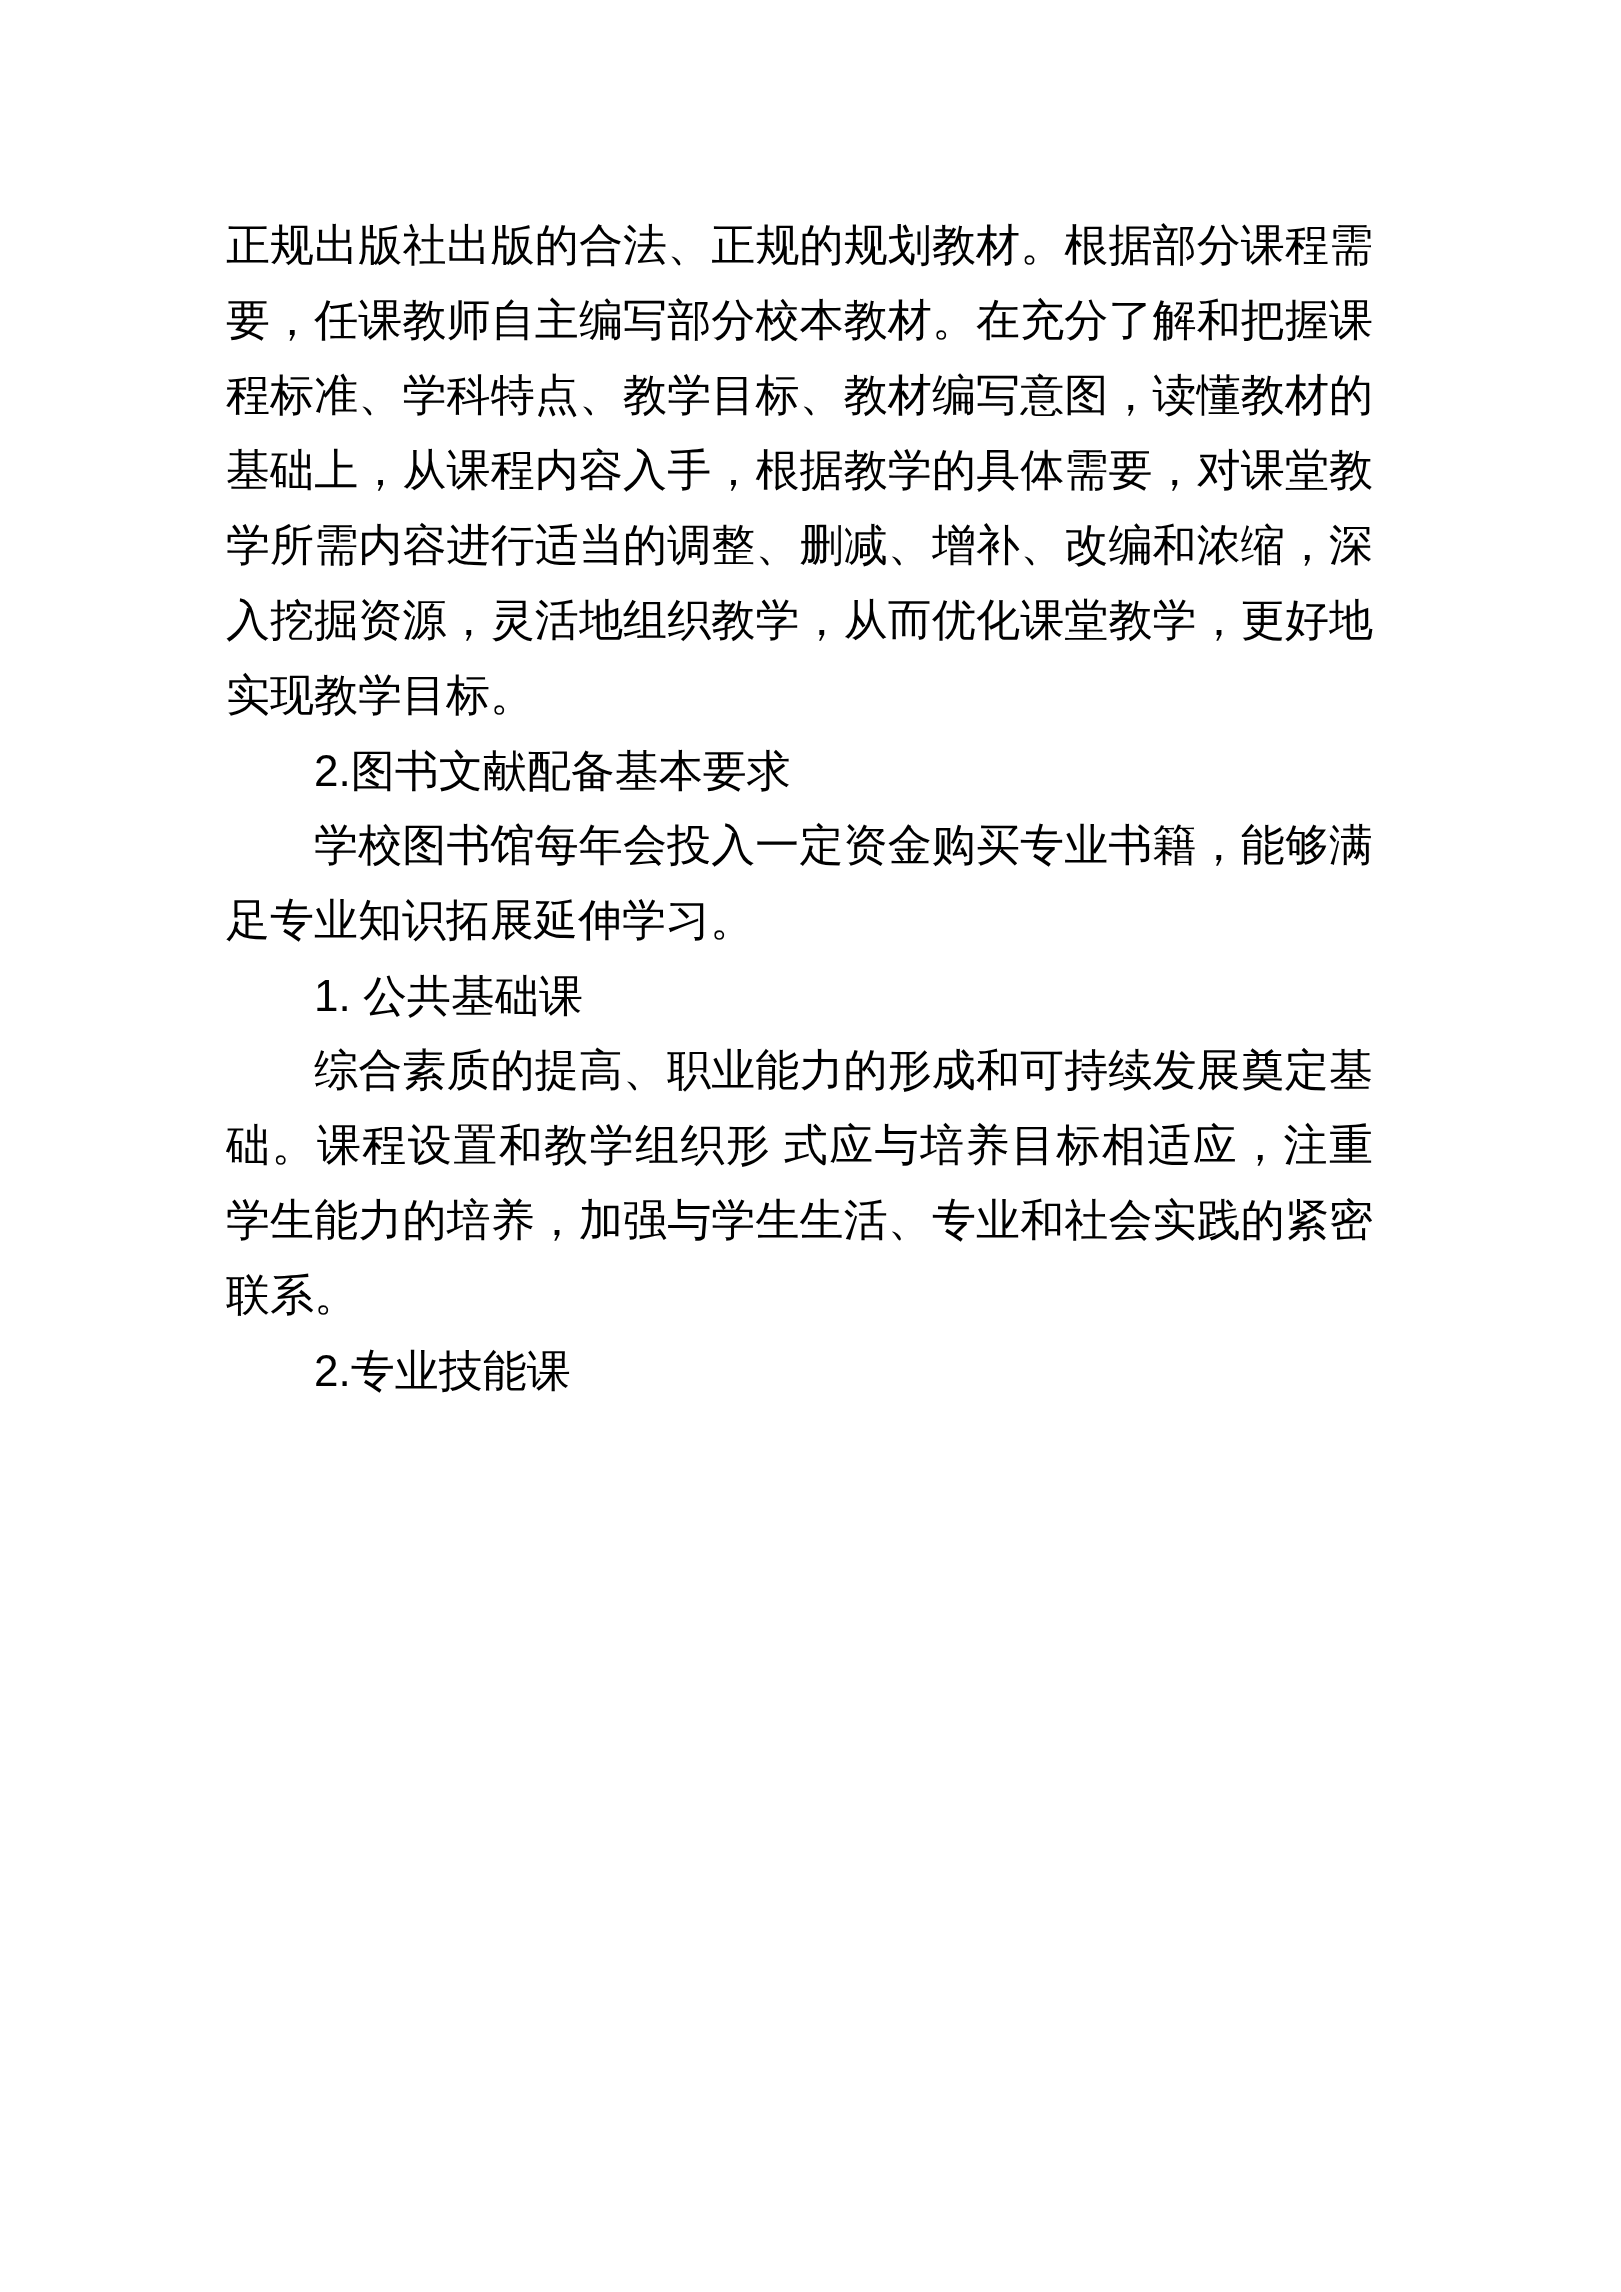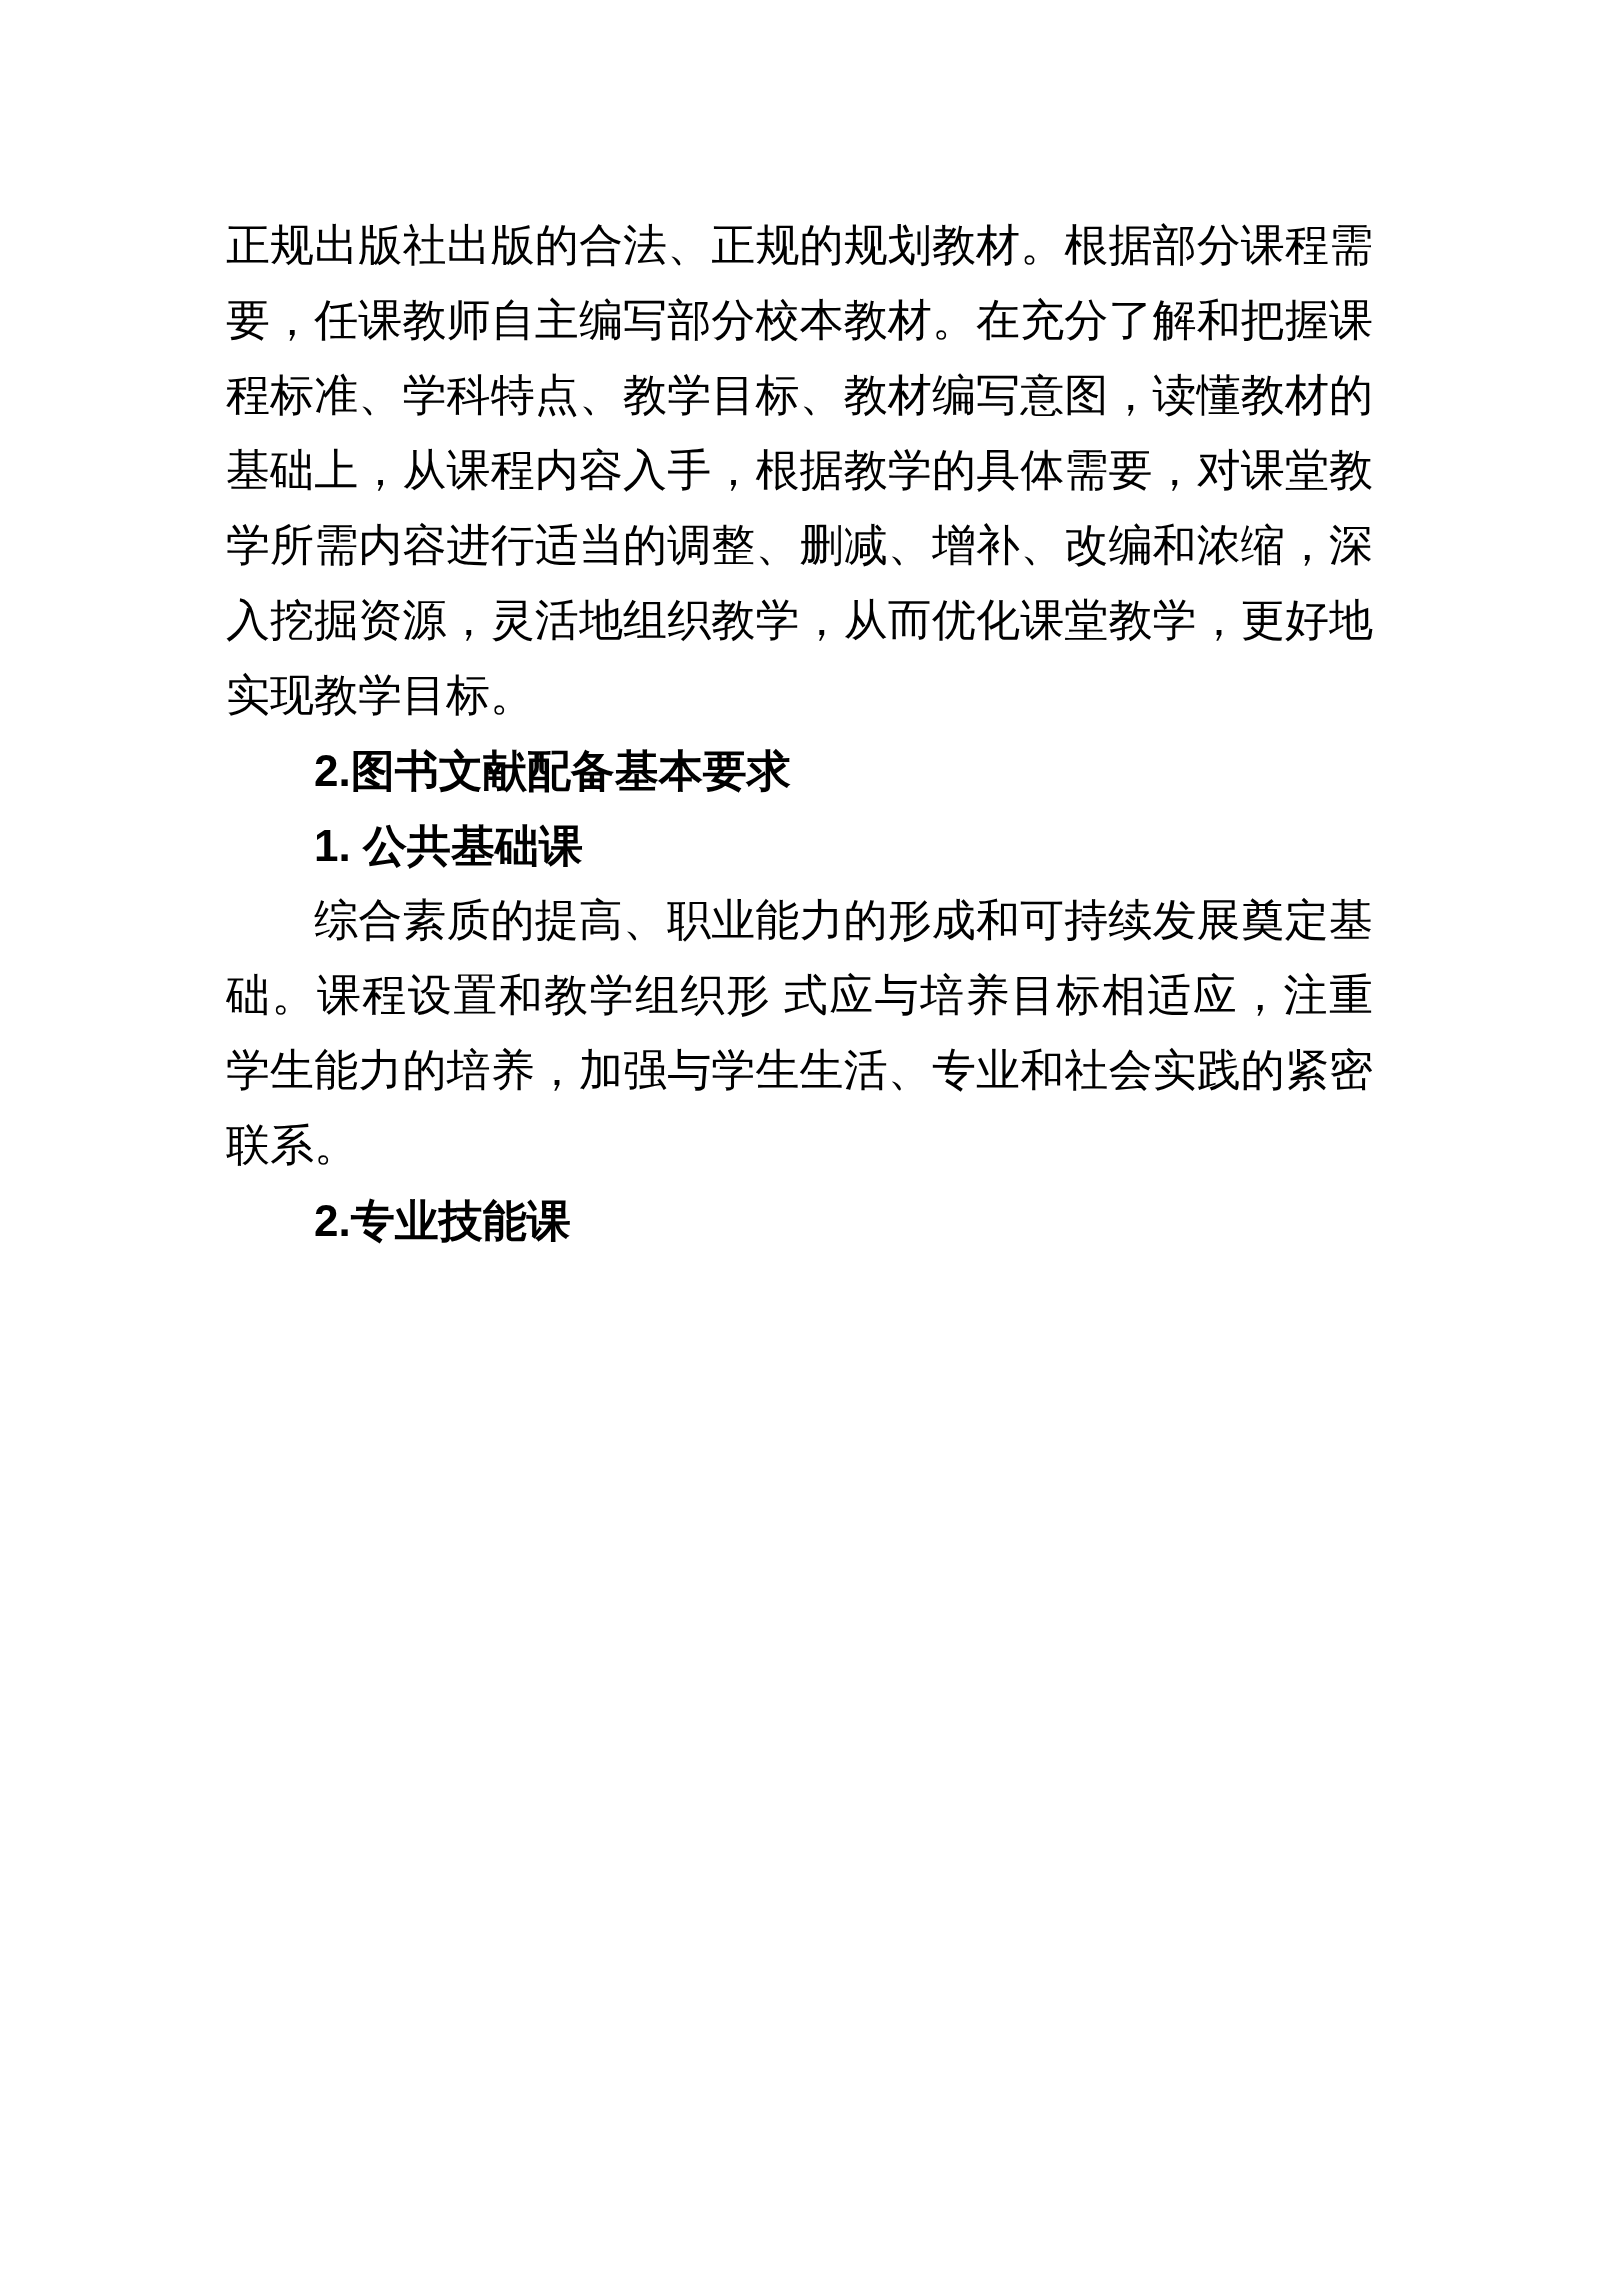--- a/index.html
+++ b/index.html
@@ -30,21 +30,21 @@
     text-align: justify;
     text-justify: inter-ideograph;
     color: #000000;
     letter-spacing: 0;
   }
   .indent {
     text-indent: 88px;
   }
   .heading-bold {
     font-family: "Liberation Sans", "DejaVu Sans", sans-serif;
-    font-weight: 700;
+    font-weight: 400;
   }
   .heading-kaiti {
     font-style: italic;
   }
   .page-number {
     position: absolute;
     left: 226px;
     top: 2135px;
     font-family: "Liberation Serif", "DejaVu Serif", serif;
     font-size: 35px;
@@ -52,20 +52,21 @@
     color: #15803d;
   }
 </style>
 </head>
 <body>
 
 <div class="page">
   <main class="content">
     <p class="para">正规出版社出版的合法、正规的规划教材。根据部分课程需要，任课教师自主编写部分校本教材。在充分了解和把握课程标准、学科特点、教学目标、教材编写意图，读懂教材的基础上，从课程内容入手，根据教学的具体需要，对课堂教学所需内容进行适当的调整、删减、增补、改编和浓缩，深入挖掘资源，灵活地组织教学，从而优化课堂教学，更好地实现教学目标。</p>
     <p class="para indent heading-bold">2.图书文献配备基本要求</p>
+    <p class="para indent">学校图书馆每年会投入一定资金购买专业书籍，能够满足专业知识拓展延伸学习。</p>
     <p class="para indent heading-bold">1. 公共基础课</p>
     <p class="para indent">综合素质的提高、职业能力的形成和可持续发展奠定基础。课程设置和教学组织形 式应与培养目标相适应，注重学生能力的培养，加强与学生生活、专业和社会实践的紧密联系。</p>
     <p class="para indent heading-bold">2.专业技能课</p>
   </main>
 
   <footer class="page-number">- 18 -</footer>
 </div>
 
 
 </body></html>

